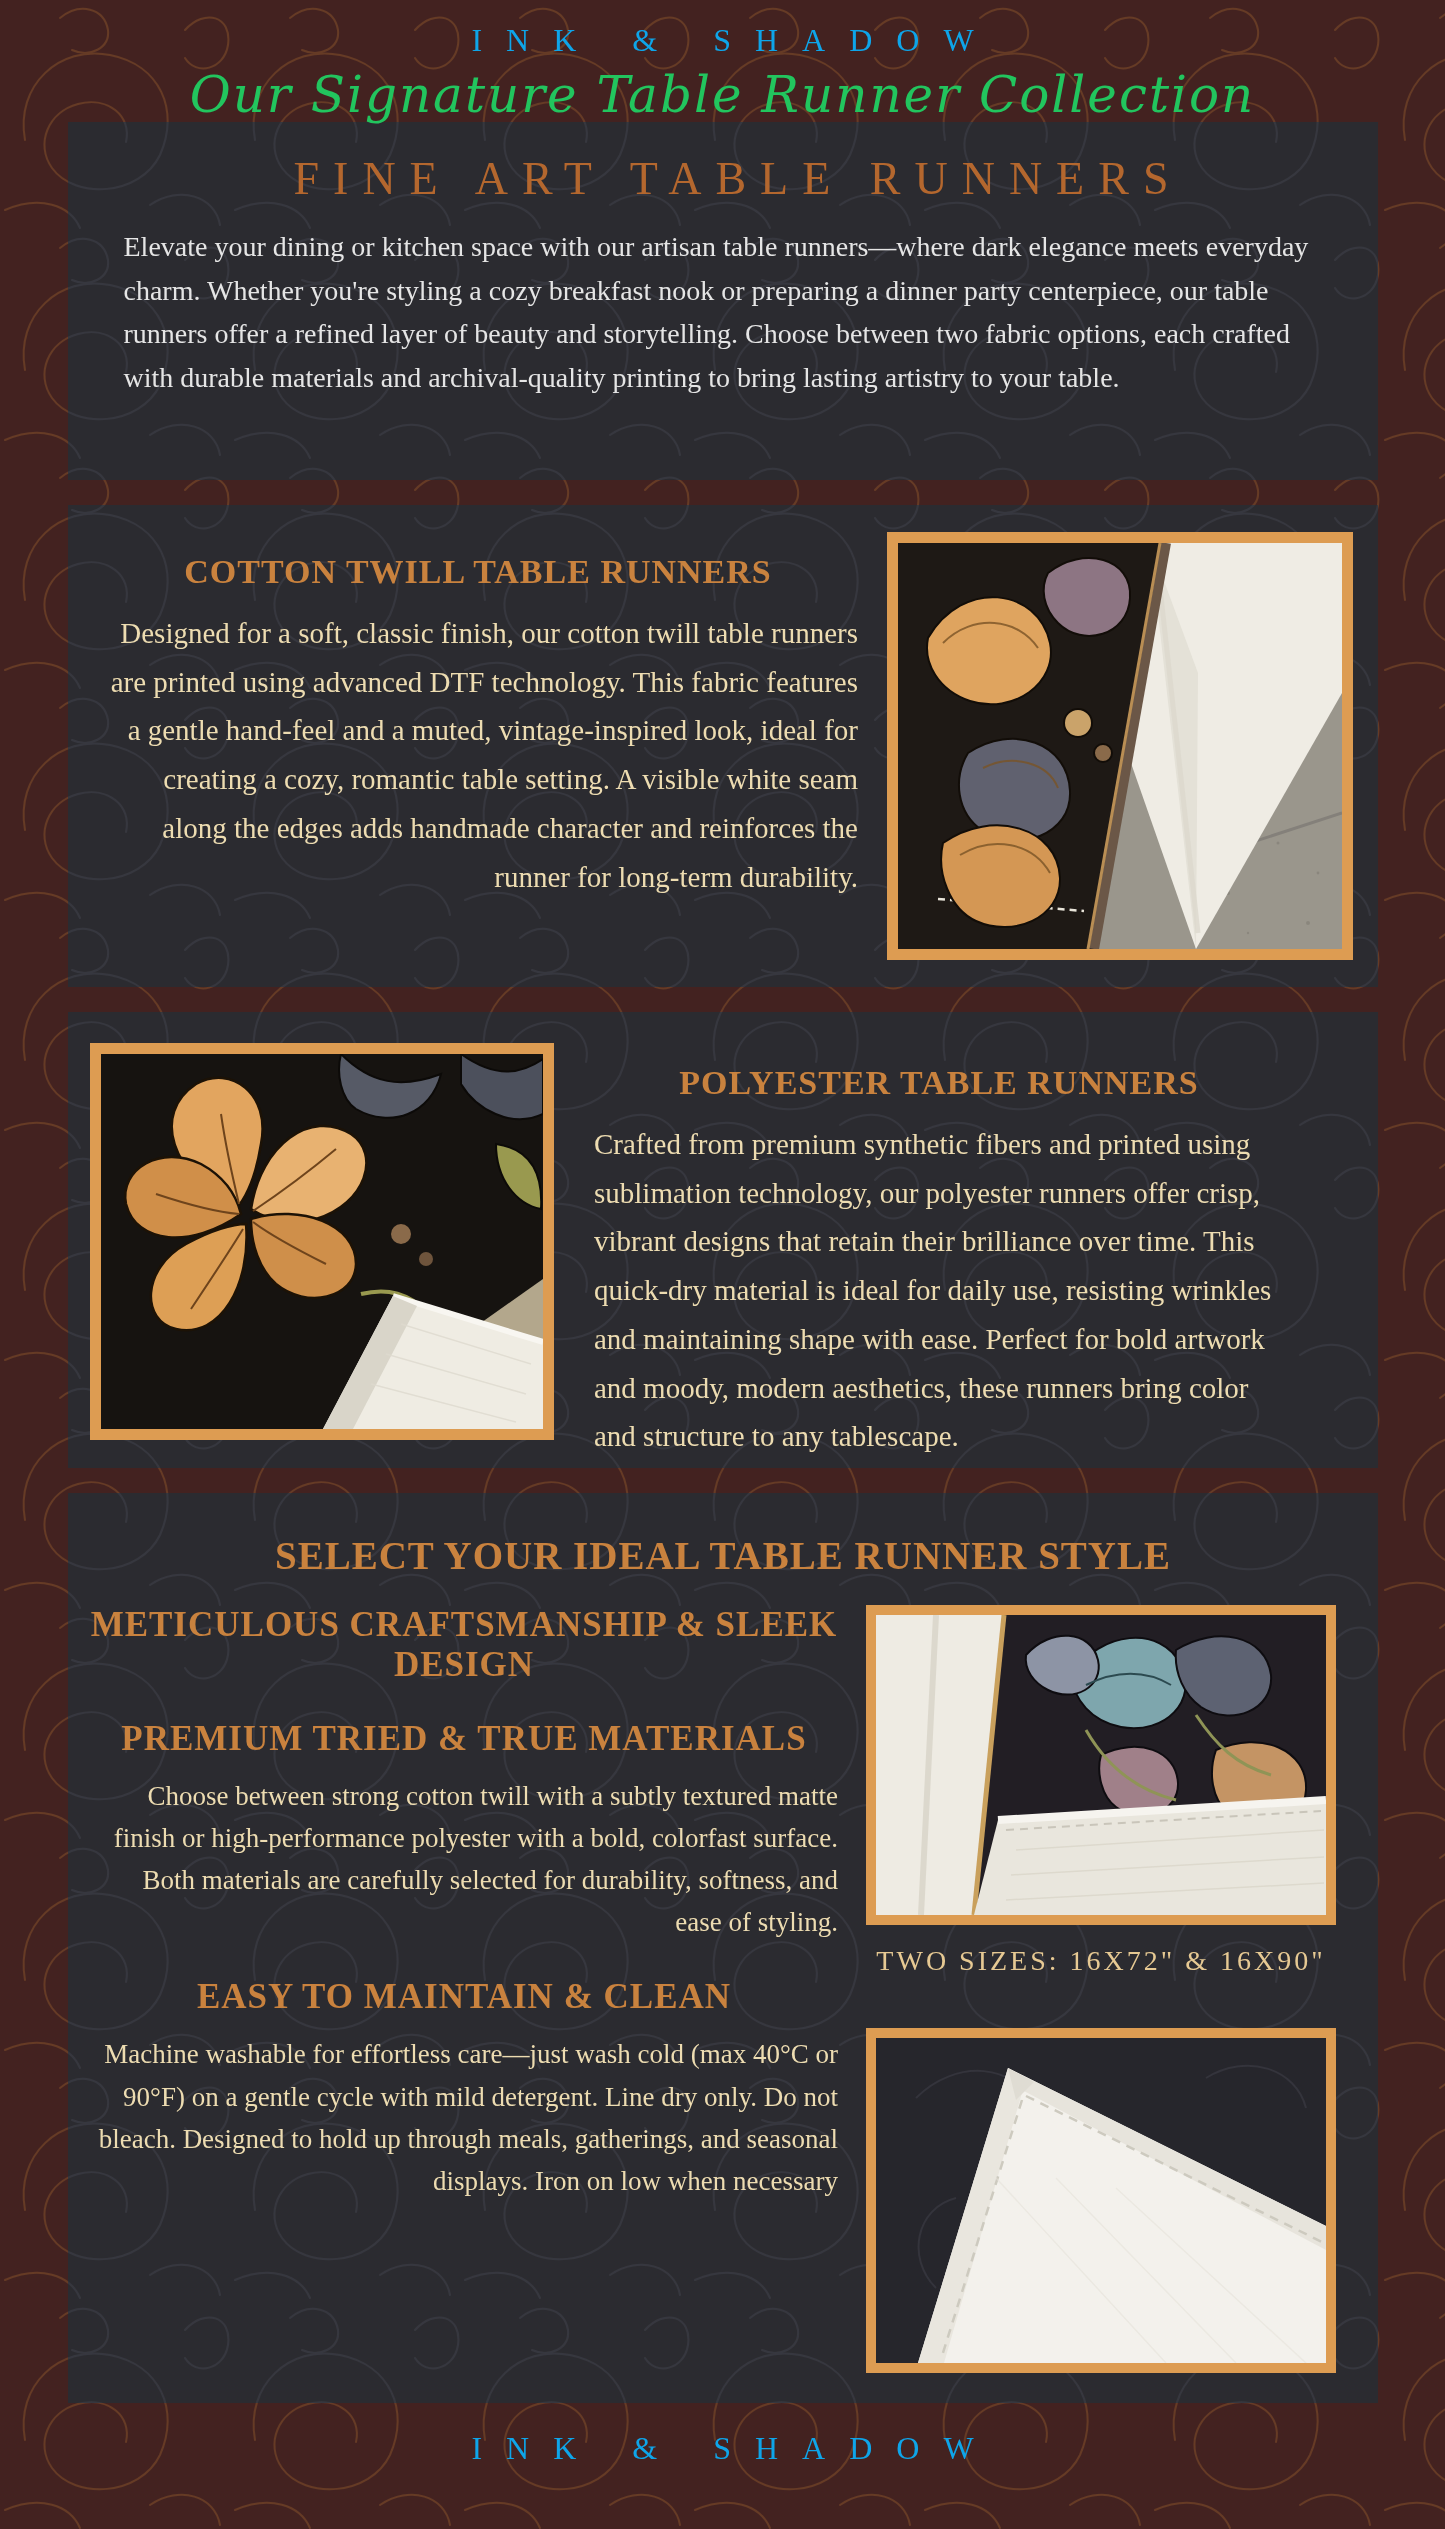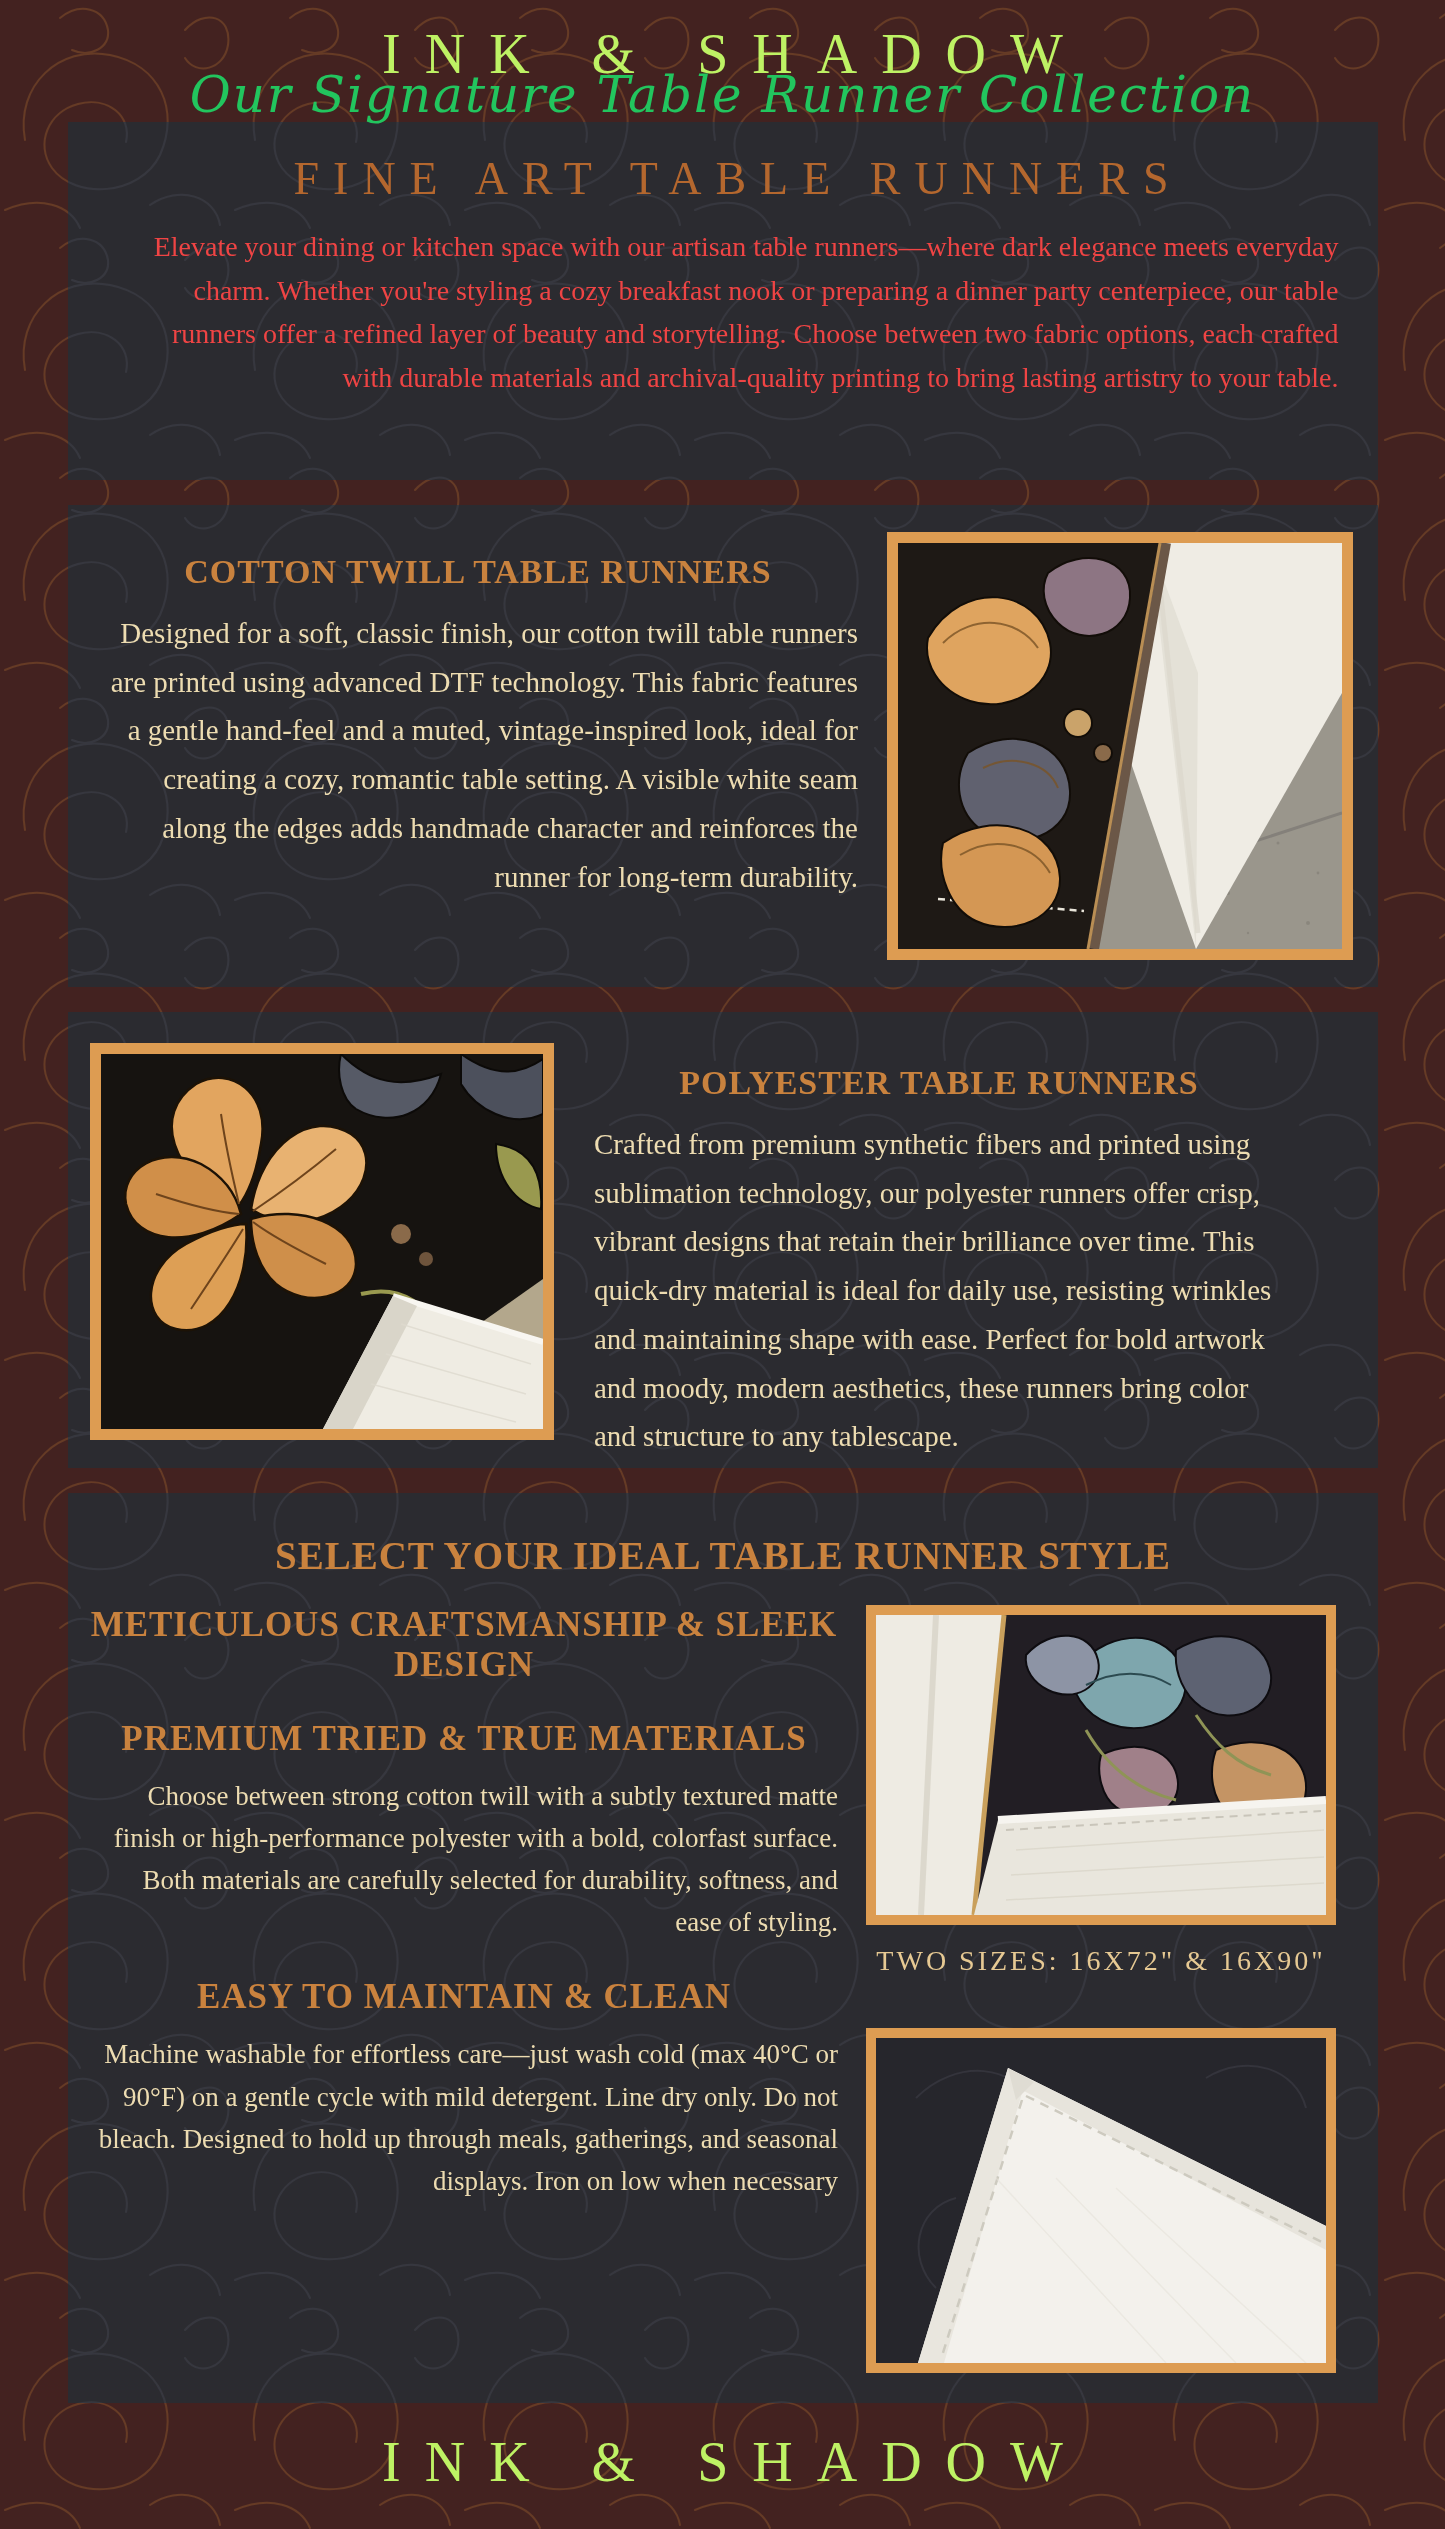--- a/index.html
+++ b/index.html
@@ -6,39 +6,39 @@
   html,body { background:#241110; }
   .page {
     position:relative; width:1445px; height:2529px; overflow:hidden;
     background:#432220;
     font-family:"Liberation Serif","DejaVu Serif",serif;
   }
   .bg-svg { position:absolute; left:0; top:0; width:1445px; height:2529px; display:block; }
 
   
   .brand { position:absolute; left:0; right:0; text-align:center;
-           color:#bef264; font-size:56px; font-weight:400;
+           color:#0ea5e9; font-size:32px; font-weight:400;
            letter-spacing:24px; text-indent:24px; }
   .brand-top { top:22px; }
   .brand-bottom { top:2430px; }
   .tagline { position:absolute; left:0; right:0; top:66px; text-align:center;
              font-family:"DejaVu Serif","Liberation Serif",serif; font-style:italic;
              font-size:50px; color:#22c55e; letter-spacing:2px; }
 
   
   .panel { position:absolute; left:68px; width:1310px; }
   #panel-intro  { top:122px;  height:358px;margin-left:8px; }
   #panel-cotton { top:505px;  height:482px; }
   #panel-poly   { top:1012px; height:456px; }
   #panel-select { top:1493px; height:766px; }
 
   .intro-title { margin-top:30px; text-align:center; font-size:46px; font-weight:400;
                  letter-spacing:14px; text-indent:14px; color:#b4672e; }
-  .intro-body  { margin:20px auto 0; width:1215px; text-align:right;
-                 font-size:28px; line-height:1.56; color:#ef4444; }
+  .intro-body  { margin:20px auto 0; width:1215px; text-align:left;
+                 font-size:28px; line-height:1.56; color:#e5e5e5; }
 
   .section-title { font-size:34px; font-weight:700; color:#c9823e;
                    letter-spacing:1px; text-align:center; }
   .section-body  { margin-top:18px; font-size:29px; line-height:1.68; color:#eddcb1; }
 
   .cotton-text { position:absolute; left:30px;  top:48px; width:760px; }
   .cotton-text .section-body { text-align:right; }
   .poly-text   { position:absolute; left:526px; top:52px; width:690px; }
   .poly-text .section-body { text-align:left; }
 

